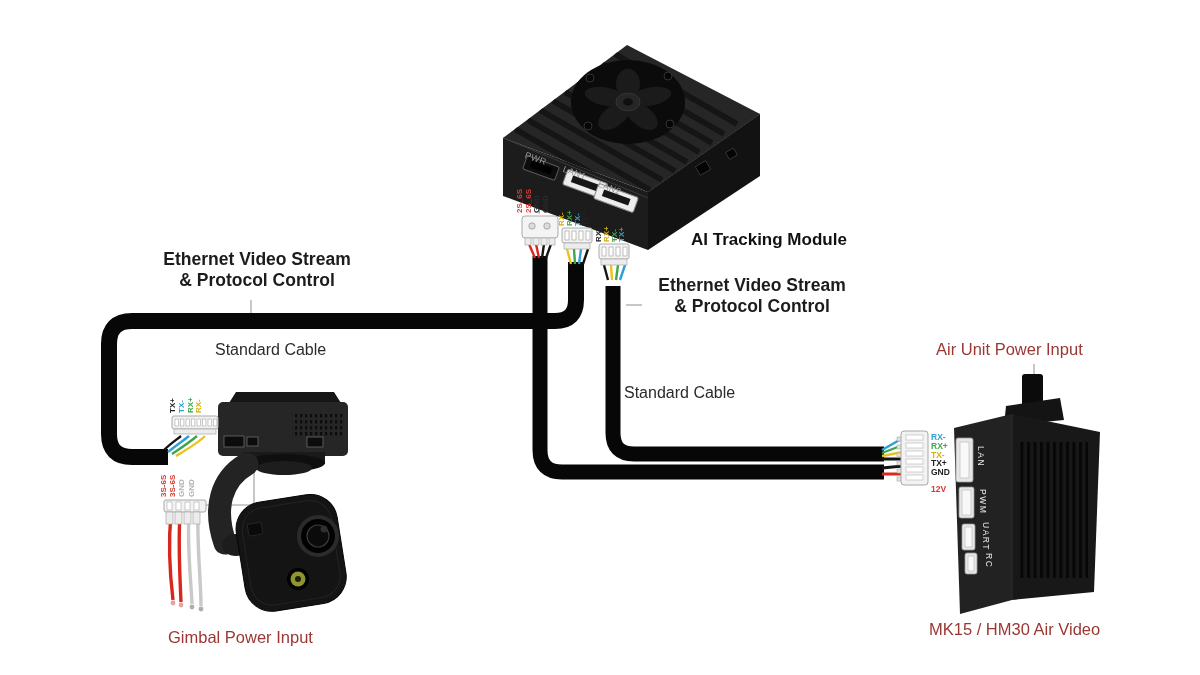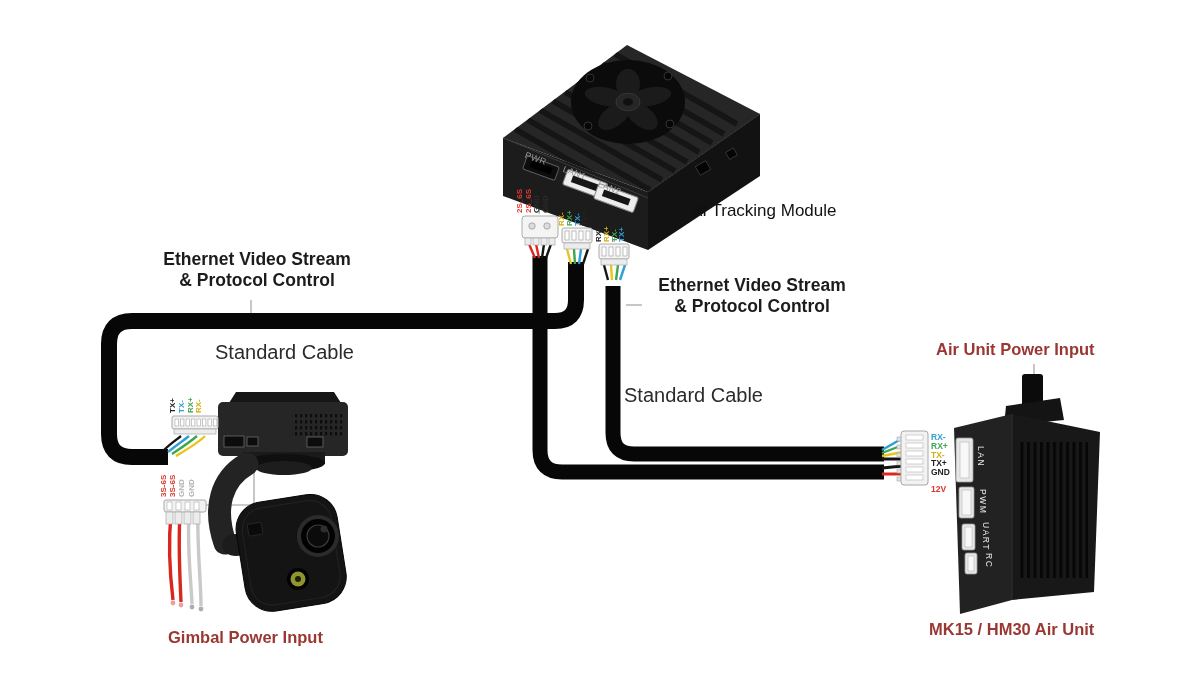--- a/index.html
+++ b/index.html
@@ -1,23 +1,23 @@
 <!DOCTYPE html>
 <html><head>
 <meta charset="utf-8">
 <style>
   html,body{margin:0;padding:0;background:#ffffff;}
   #canvas{position:relative;width:1200px;height:675px;background:#ffffff;overflow:hidden;
           font-family:"Liberation Sans",sans-serif;}
   #scene{position:absolute;left:0;top:0;}
   .lbl{position:absolute;color:#1c1c1c;white-space:nowrap;}
   .lbl.bold{font-weight:700;font-size:17.5px;line-height:21px;text-align:center;}
-  .lbl.plain{font-weight:400;font-size:20px;color:#2b2b2b;}
-  .lbl.maroon{font-weight:700;font-size:16.5px;color:#9a3732;}
-  .lbl.module{font-weight:400;font-size:17px;color:#111;}
+  .lbl.plain{font-weight:400;font-size:16px;color:#2b2b2b;}
+  .lbl.maroon{font-weight:400;font-size:16.5px;color:#9a3732;}
+  .lbl.module{font-weight:700;font-size:17px;color:#111;margin-top:29px;}
   .port-label{position:absolute;font-size:9px;font-weight:400;color:#969696;
               letter-spacing:.4px;transform:rotate(20deg);transform-origin:0 0;white-space:nowrap;}
   .vlabel{position:absolute;writing-mode:vertical-rl;font-size:8.5px;color:#e9e9e9;
           letter-spacing:1.5px;white-space:nowrap;}
   .pin-group{position:absolute;height:0;}
   .pin-group .pin{position:absolute;bottom:0;transform:rotate(-90deg);transform-origin:0 100%;
                   font-size:8px;font-weight:700;white-space:nowrap;line-height:9px;}
   .pin-row{position:absolute;}
   .pin-row .pin{position:absolute;left:0;transform:none;font-size:8.5px;font-weight:700;
                 white-space:nowrap;line-height:9px;}
@@ -282,21 +282,21 @@
     <div>Ethernet Video Stream</div>
     <div>&amp; Protocol Control</div>
   </div>
 
   <div class="lbl plain" style="left:624px;top:384px;">Standard Cable</div>
 
   <div class="lbl maroon" style="left:936px;top:340px;">Air Unit Power Input</div>
 
   <div class="lbl maroon" style="left:168px;top:628px;">Gimbal Power Input</div>
 
-  <div class="lbl maroon" style="left:929px;top:620px;">MK15 / HM30 Air Unit</div>
+  <div class="lbl maroon" style="left:929px;top:620px;">MK15 / HM30 Air Video</div>
 
   <div class="port-label" style="left:527px;top:150px;">PWR</div>
   <div class="port-label" style="left:565px;top:164px;">LAN1</div>
   <div class="port-label" style="left:600px;top:179px;">LAN2</div>
 
   <div class="vlabel" style="left:976px;top:446px;">LAN</div>
   <div class="vlabel" style="left:978px;top:489px;">PWM</div>
   <div class="vlabel" style="left:981px;top:522px;">UART</div>
   <div class="vlabel" style="left:984px;top:553px;">RC</div>
 

